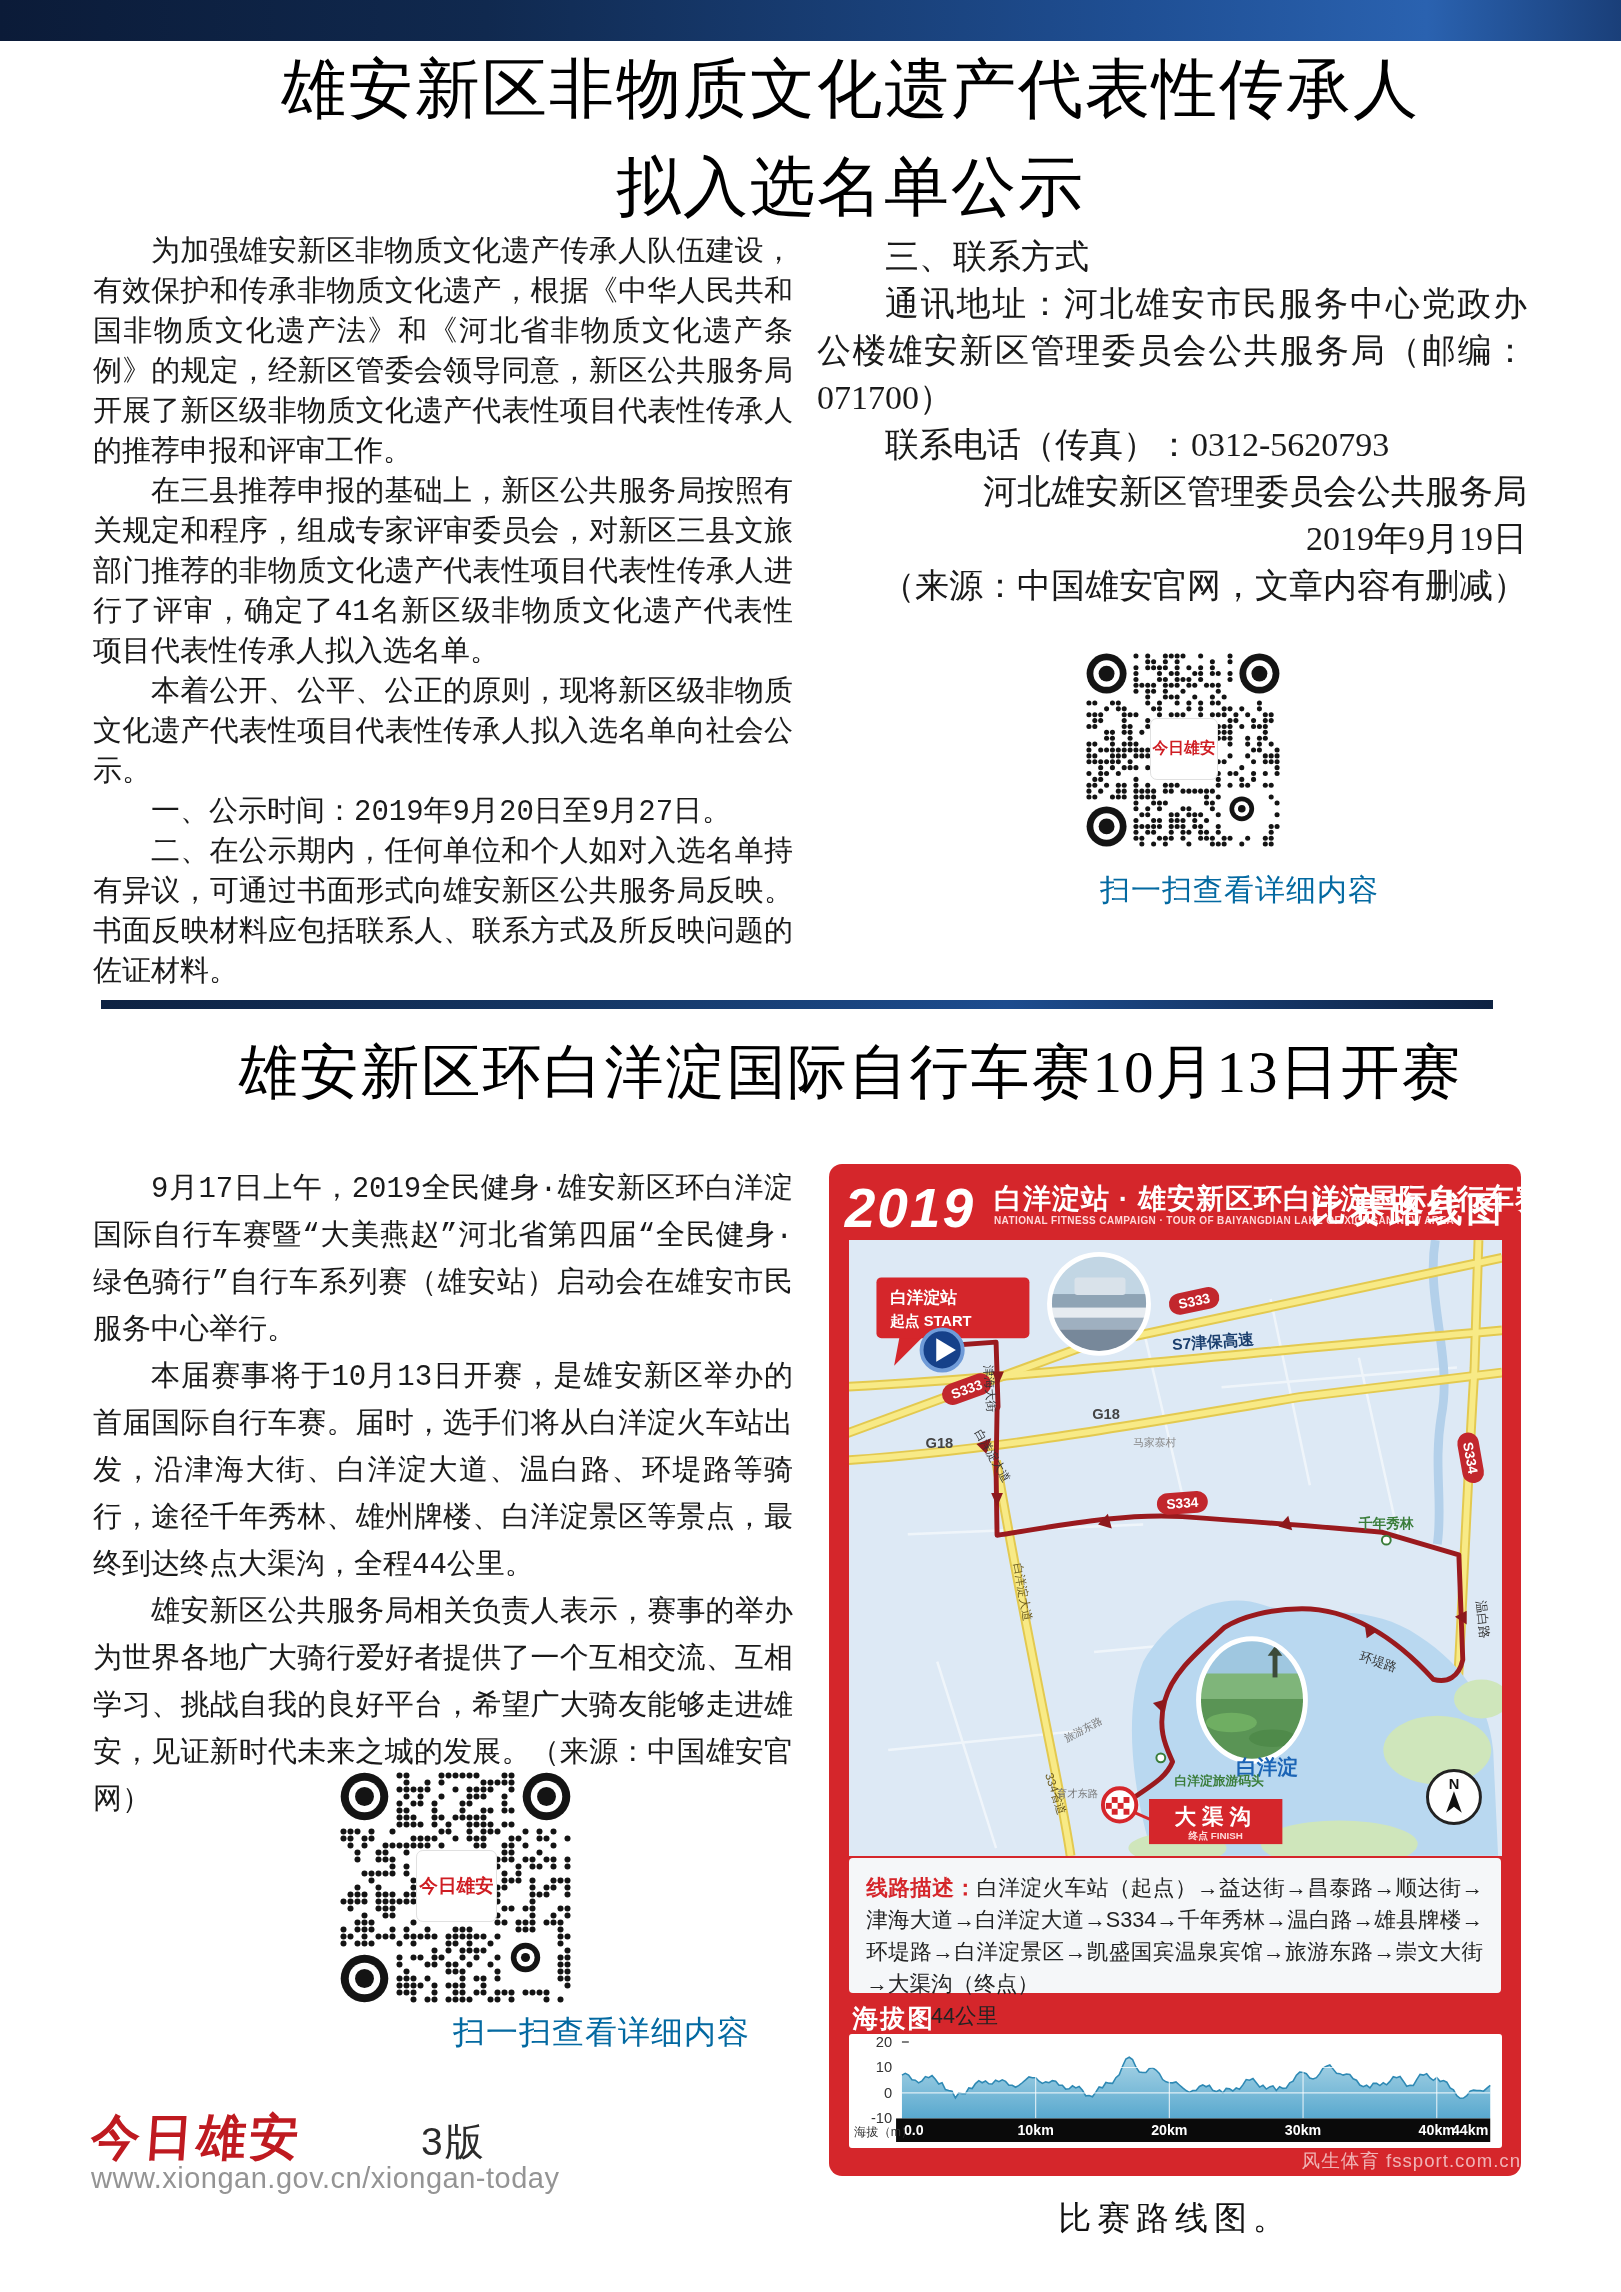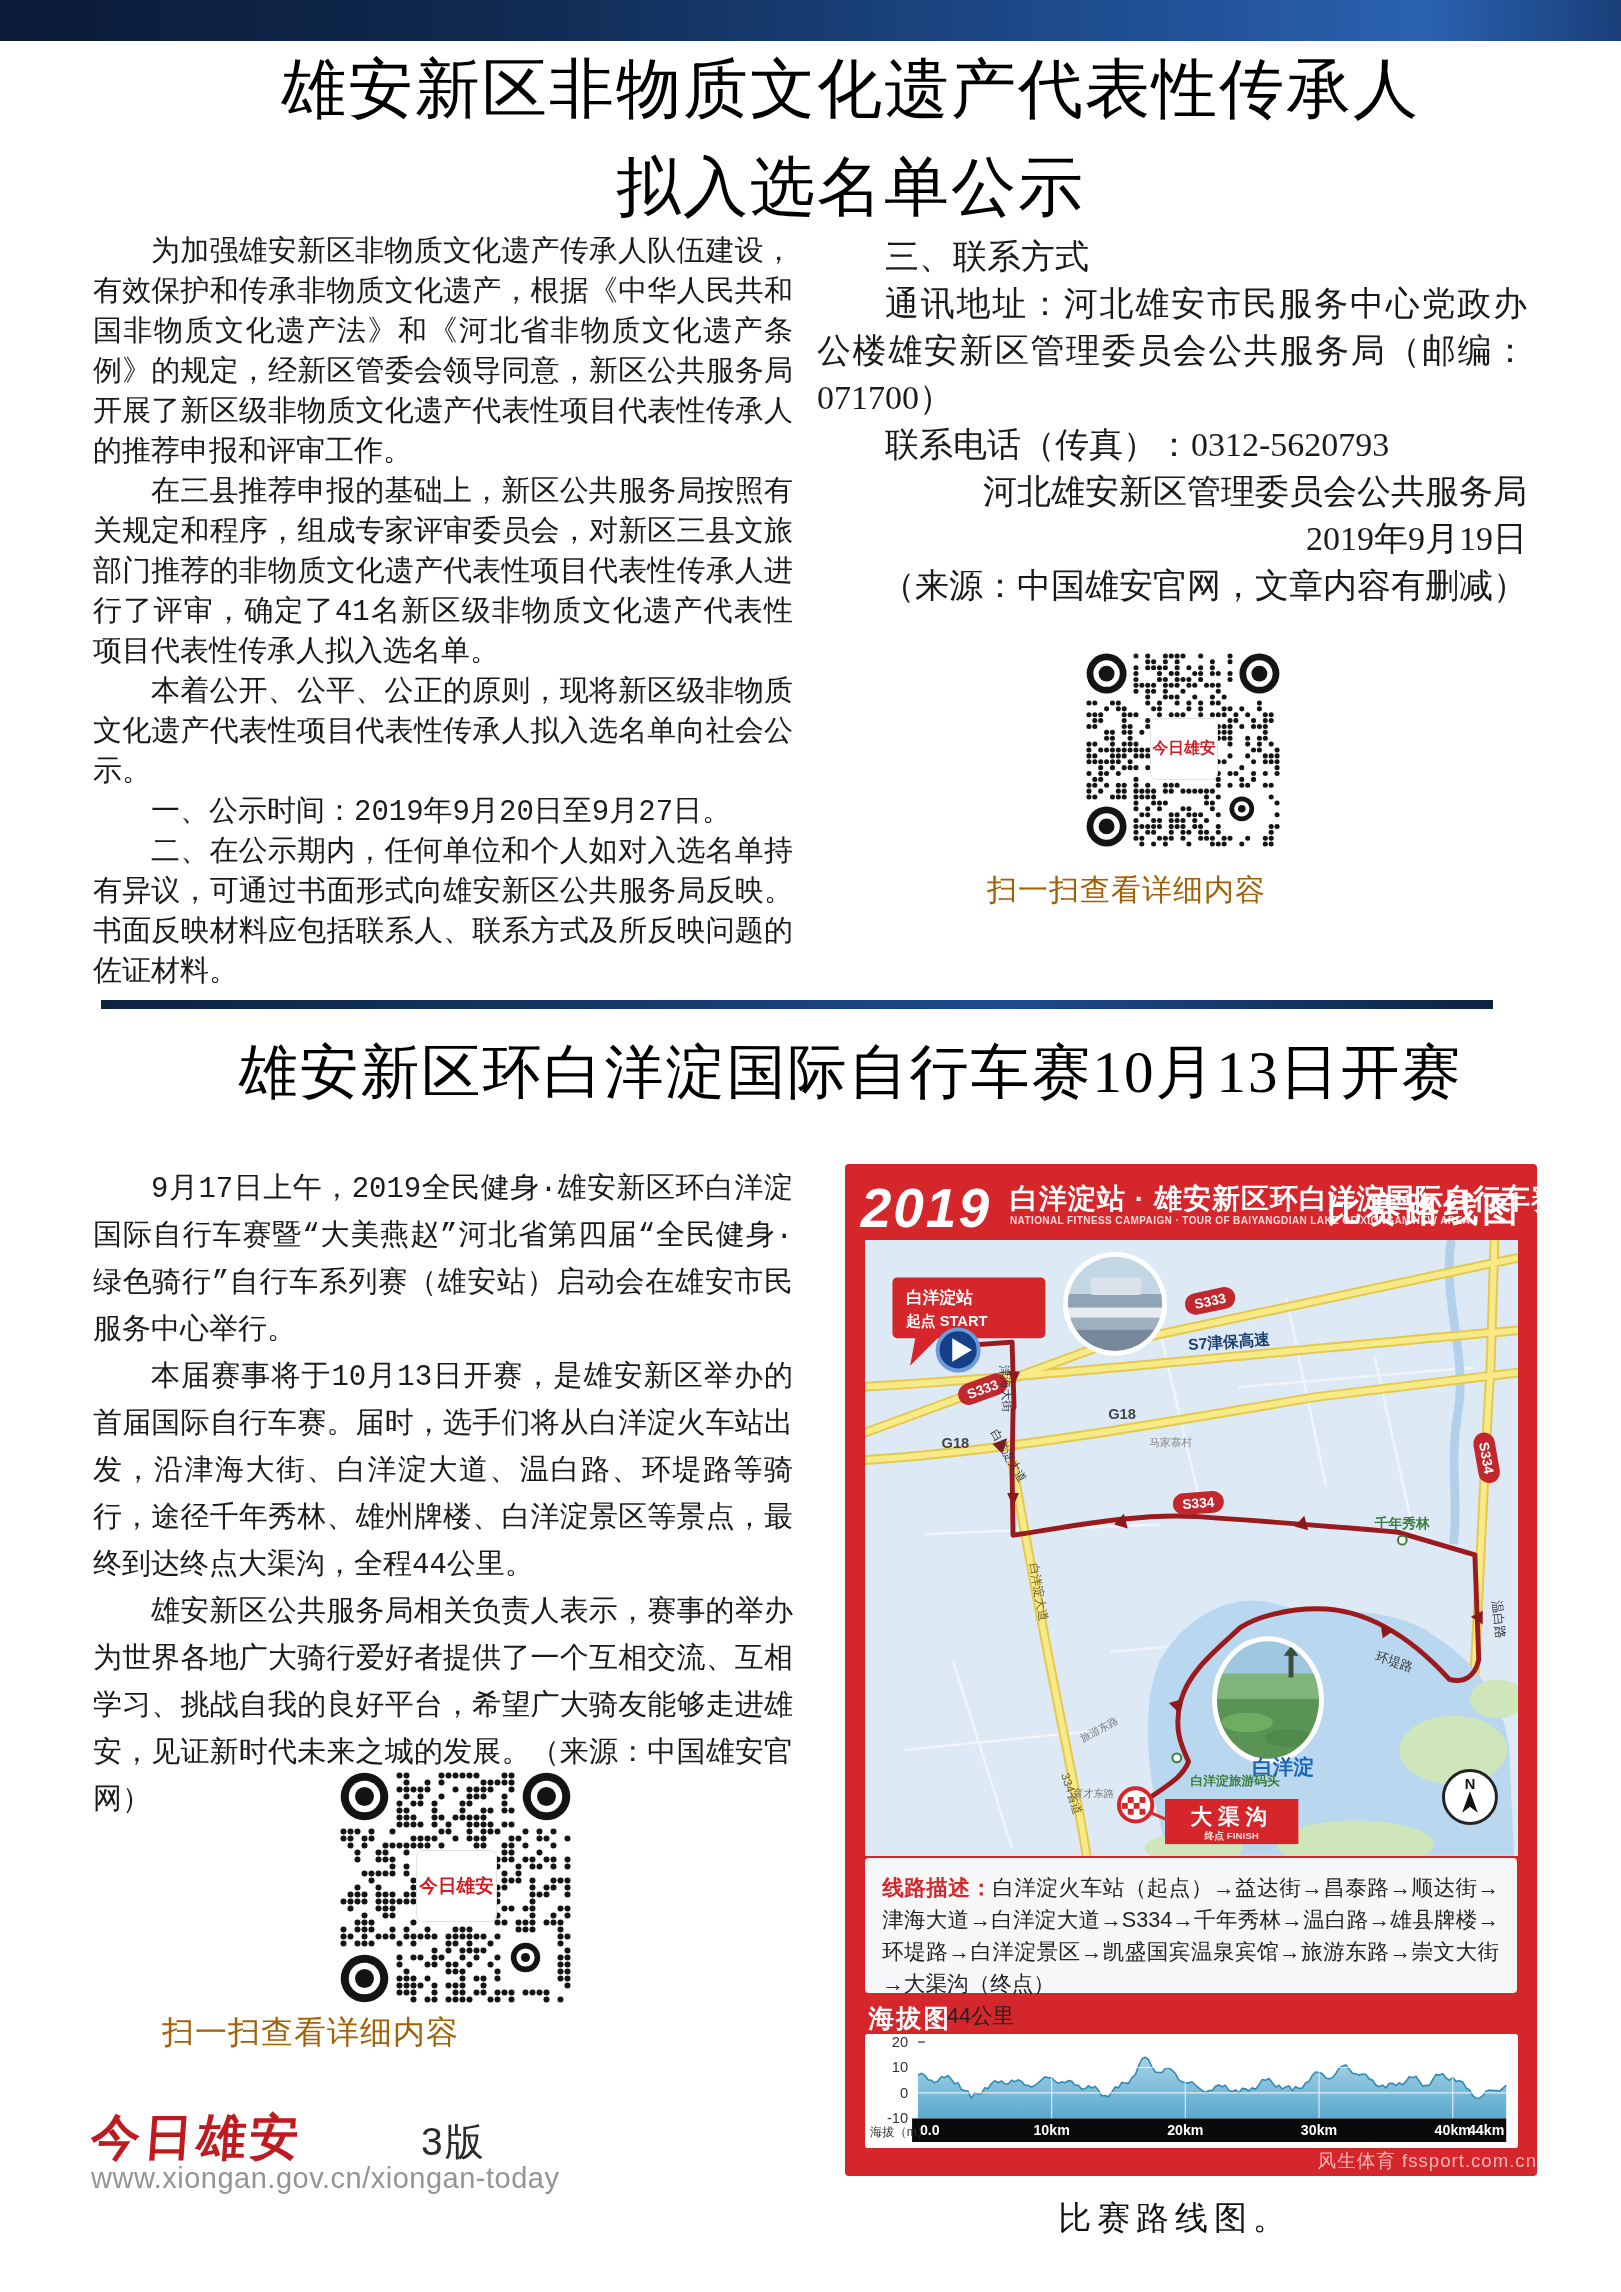--- a/index.html
+++ b/index.html
@@ -27,25 +27,25 @@
   
   .qrbox{background:#fff;}
   .qrbox svg{display:block;width:100%;height:100%;}
   .qrlabel{position:absolute;left:33%;top:34%;width:34%;height:30%;background:#fff;border:1px solid #e0e0e0;
     border-radius:6.9px;display:flex;align-items:center;justify-content:center;
     font-family:"Liberation Serif","DejaVu Serif",serif;font-weight:700;color:#cf1d23;}
   #qr1{left:1086px;top:649px;width:194px;height:202px;}
   #qr1 .qrlabel{font-size:15.7px;}
   #qr2{left:340px;top:1770px;width:231px;height:235px;}
   #qr2 .qrlabel{font-size:18.6px;}
-  .qrcaption{font-size:30px;color:#a16207;text-align:left;letter-spacing:1px;}
+  .qrcaption{font-size:30px;color:#0369a1;text-align:right;letter-spacing:1px;}
   #qr1cap{left:987px;top:870px;width:392px;}
   #qr2cap{left:162px;top:2011px;width:588px;font-size:32px;}
   
-  #mapframe{left:829px;top:1164px;width:692px;height:1012px;background:#d5262b;border-radius:4px;margin-left:16px;}
+  #mapframe{left:829px;top:1164px;width:692px;height:1012px;background:#d5262b;border-radius:13px;}
   #map-year{left:15.7px;top:11.8px;font-size:55px;font-weight:800;font-style:italic;color:#fff;letter-spacing:2px;}
   #map-t-cn{left:165px;top:15.7px;font-size:28px;font-weight:700;color:#fff;letter-spacing:1px;white-space:nowrap;}
   #map-t-en{left:165px;top:51px;font-size:10px;font-weight:700;color:#ffd9d9;letter-spacing:0.4px;white-space:nowrap;}
   #map-hright{right:15.7px;top:21.6px;font-size:35px;font-weight:700;color:#fff;letter-spacing:3.9px;}
   #mapcanvas{left:19.6px;top:76px;width:653px;height:616px;background:#dde9f5;}
   #descpanel{left:19.6px;top:694px;width:617px;height:108px;background:#f5f7f9;border-radius:3.9px;
     padding:13.7px 17.6px;font-size:21.6px;line-height:32px;color:#222;text-align:justify;}
   .redlabel{color:#d5262b;font-weight:700;}
   #elevtitle{left:23.5px;top:837px;font-size:25.5px;font-weight:700;color:#fff;letter-spacing:2px;}
   #elevpanel{left:19.6px;top:870px;width:653px;height:114px;background:#fff;border-radius:2.9px;}

